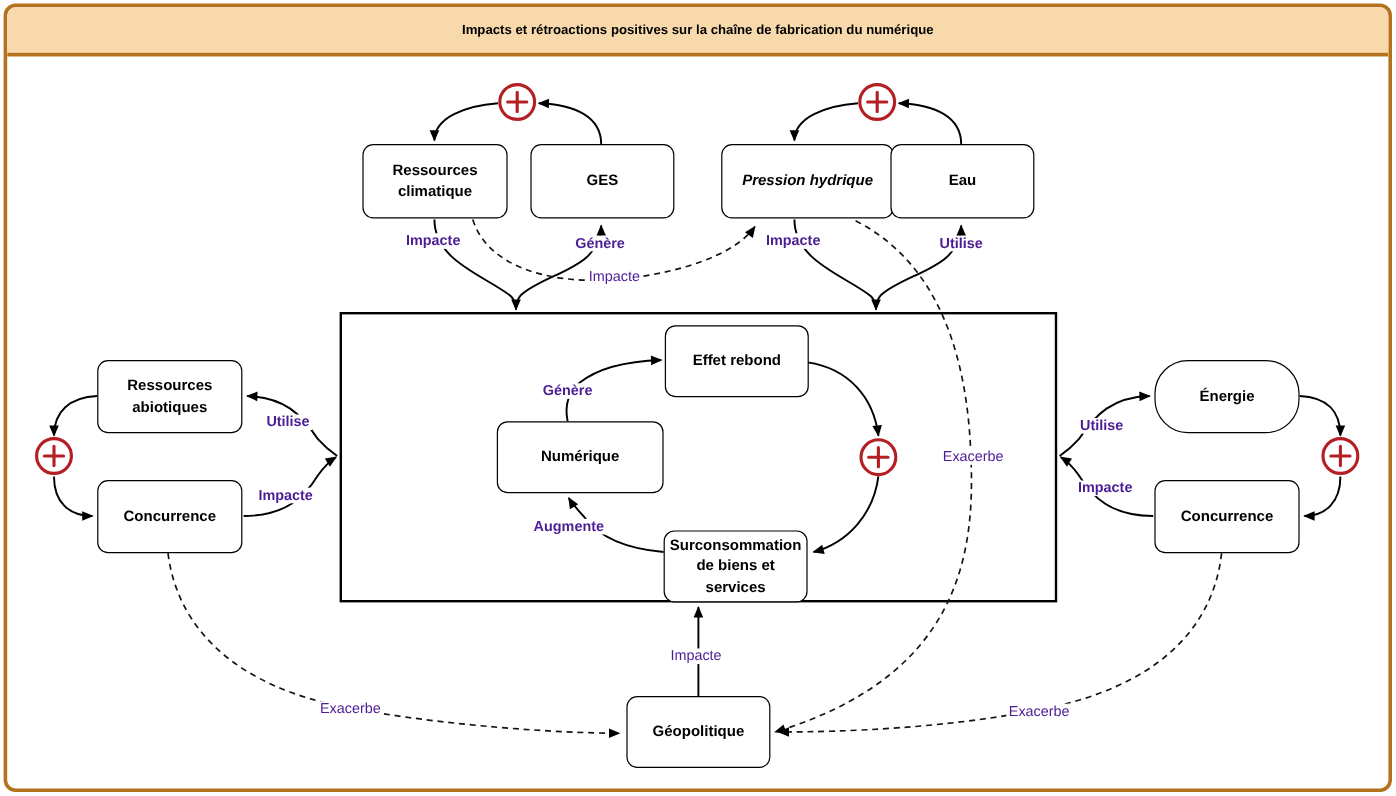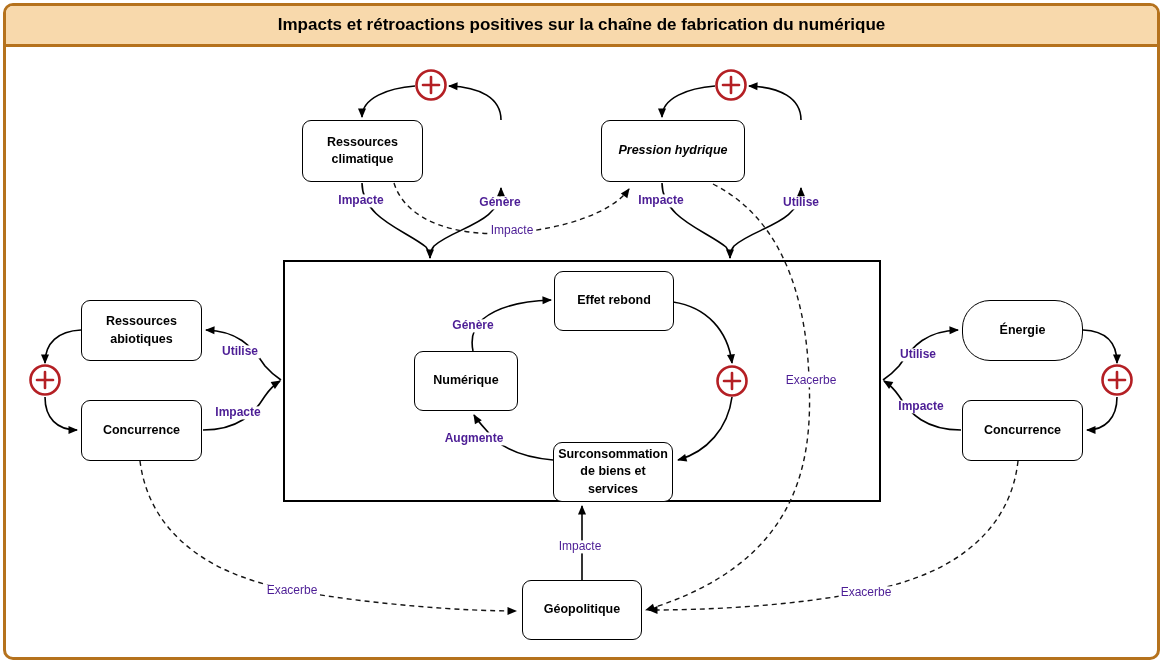--- a/index.html
+++ b/index.html
@@ -1,21 +1,21 @@
 <!DOCTYPE html>
 <html><head>
 <meta charset="utf-8">
 <style>
   html,body{margin:0;padding:0;background:#ffffff;}
   body{width:1163px;height:663px;position:relative;font-family:"Liberation Sans",sans-serif;overflow:hidden;}
   .frame{position:absolute;left:3px;top:3px;width:1157px;height:657px;box-sizing:border-box;
          border:3px solid #b5721d;border-radius:10px;background:#ffffff;overflow:hidden;}
   .titlebar{position:absolute;left:0;top:0;right:0;height:38px;background:#f8d9ac;
             border-bottom:3px solid #b5721d;display:flex;align-items:center;justify-content:center;}
-  .title{font-size:17px;font-weight:bold;color:#000;}
+  .title{font-size:11px;font-weight:bold;color:#000;}
   .layer{position:absolute;left:0;top:0;width:1163px;height:663px;}
   svg.edges{position:absolute;left:0;top:0;z-index:1;}
   svg.edges path.edge{fill:none;stroke:#000;stroke-width:1.6;}
   svg.edges path.dashed{fill:none;stroke:#141414;stroke-width:1.4;stroke-dasharray:5 4;}
   .plus circle{fill:#ffffff;stroke:#b41f24;stroke-width:2.6;}
   .plus line{stroke:#b41f24;stroke-width:2.6;stroke-linecap:round;}
   .bigbox{position:absolute;left:283px;top:260px;width:598px;height:242px;box-sizing:border-box;
           border:2.5px solid #000;background:transparent;z-index:0;}
   .node{position:absolute;box-sizing:border-box;background:#ffffff;border:1.6px solid #000;border-radius:9px;
         display:flex;align-items:center;justify-content:center;text-align:center;
@@ -99,31 +99,33 @@
     </g>
     <g class="plus" transform="translate(732,381)">
       <circle r="14.5"></circle>
         <line x1="-8" x2="8"></line>
         <line y1="-8" y2="8"></line>
     </g>
   </svg>
 
   <div class="node" style="left:302px;top:120px;width:121px;height:62px;">Ressources
 climatique</div>
+  <div class="node" style="left:442px;top:120px;width:120px;height:62px;">GES</div>
   <div class="node" style="left:601px;top:120px;width:144px;height:62px;font-style:italic;">Pression hydrique</div>
+  <div class="node" style="left:742px;top:120px;width:120px;height:62px;">Eau</div>
 
   <div class="node" style="left:81px;top:300px;width:121px;height:61px;">Ressources
 abiotiques</div>
   <div class="node" style="left:81px;top:400px;width:121px;height:61px;">Concurrence</div>
 
   <div class="node" style="left:962px;top:300px;width:121px;height:61px;border-radius:28px;">Énergie</div>
   <div class="node" style="left:962px;top:400px;width:121px;height:61px;">Concurrence</div>
 
   <div class="node" style="left:554px;top:271px;width:120px;height:60px;">Effet rebond</div>
-  <div class="node" style="left:414px;top:351px;width:104px;height:60px;">Numérique</div>
+  <div class="node" style="left:414px;top:351px;width:139px;height:60px;">Numérique</div>
   <div class="node" style="left:553px;top:442px;width:120px;height:60px;">Surconsommation
 de biens et services</div>
 
   <div class="node" style="left:522px;top:580px;width:120px;height:60px;">Géopolitique</div>
 
   <span class="elabel" style="left:361px;top:201px;">Impacte</span>
   <span class="elabel" style="left:500px;top:203px;">Génère</span>
   <span class="elabel" style="left:661px;top:201px;">Impacte</span>
   <span class="elabel" style="left:801px;top:203px;">Utilise</span>
   <span class="elabel" style="left:240px;top:352px;">Utilise</span>

